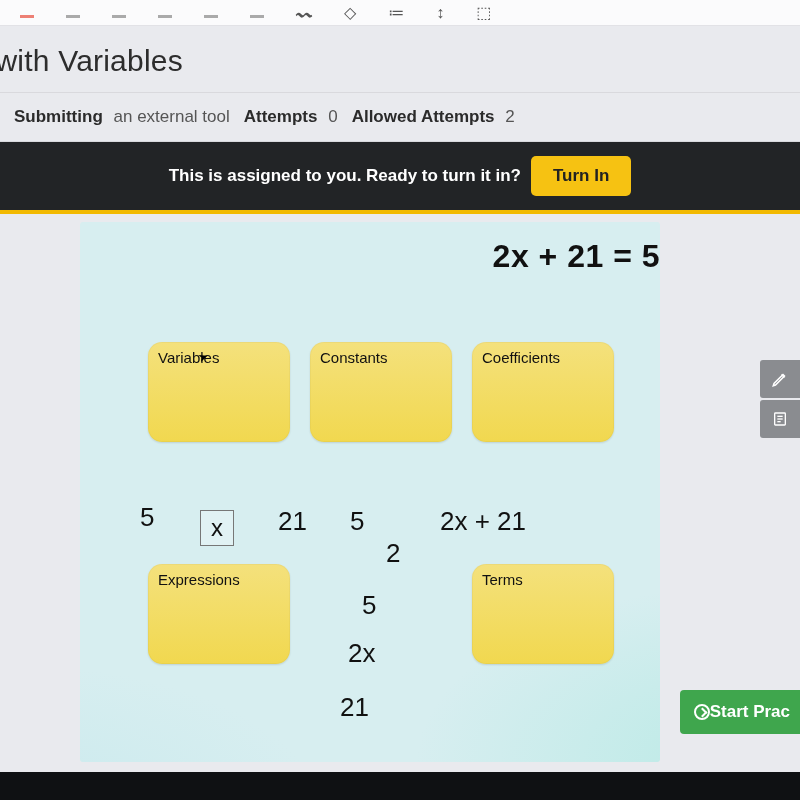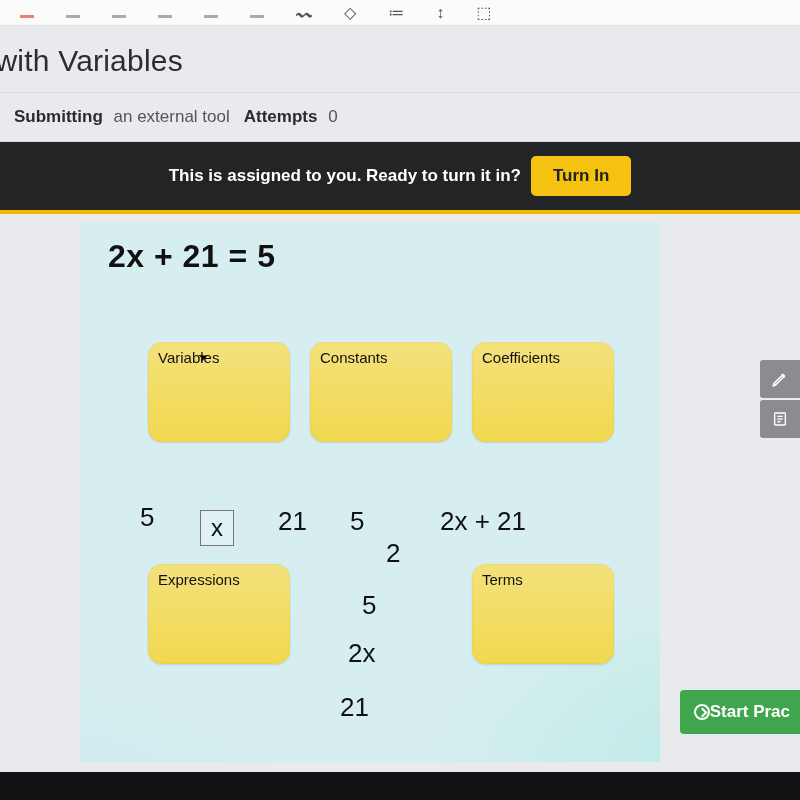--- a/index.html
+++ b/index.html
@@ -91,21 +91,21 @@
     content:"";position:absolute;inset:0;
     background:
       radial-gradient(ellipse 600px 300px at 120% 100%, rgba(160,230,220,.55), transparent 60%),
       radial-gradient(ellipse 500px 250px at -10% 110%, rgba(190,230,235,.5), transparent 60%);
     pointer-events:none;
   }
 
   .equation {
     position: absolute;
     top: 16px; left: 0; right: 0;
-    text-align: left;
+    text-align: right;
     font-size: 32px;
     font-weight: 700;
     color: #111;
     letter-spacing: .5px;
     z-index: 2;
     margin-left: 28px;
   }
 
   .sticky {
     position: absolute;
@@ -203,20 +203,24 @@
 
 <div class="meta-row">
   <span>00</span>
   <span>
     <span class="lbl">Submitting</span>
     <span class="val">an external tool</span>
   </span>
   <span>
     <span class="lbl">Attempts</span>
     <span class="val">0</span>
+  </span>
+  <span>
+    <span class="lbl">Allowed Attempts</span>
+    <span class="val">2</span>
   </span>
 </div>
 
 <div class="turnin-bar">
   <span>This is assigned to you. Ready to turn it in?</span>
   <button class="turnin-btn">Turn In</button>
 </div>
 
 <div class="stage-wrap">
   <div class="canvas">

